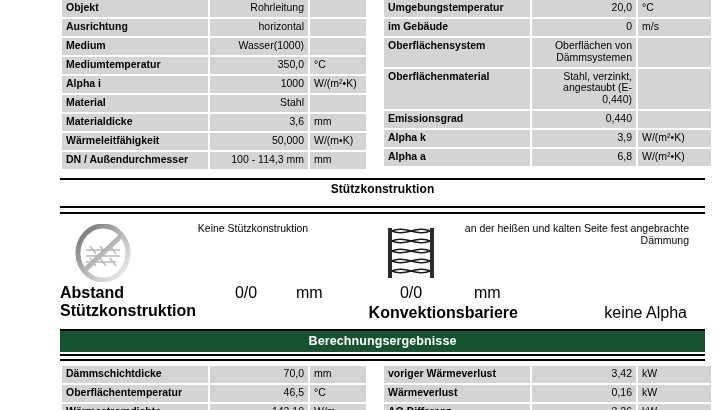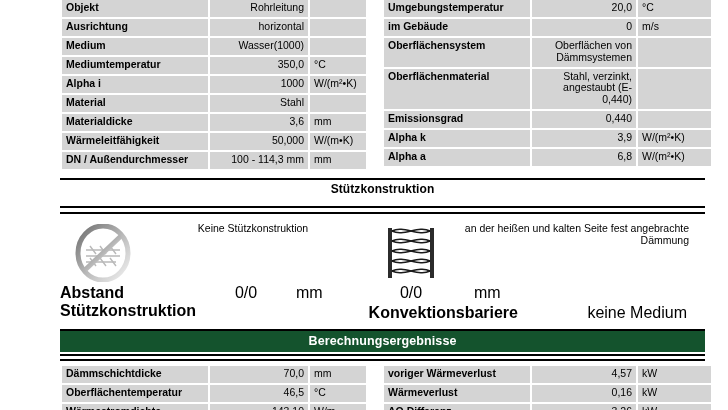--- a/index.html
+++ b/index.html
@@ -341,21 +341,21 @@
           </svg>
         </div>
         <div class="sup-note">an der heißen und kalten Seite fest angebrachte Dämmung</div>
       </div>
       <div class="sup-row right-only">
         <span class="v">0/0</span>
         <span class="u">mm</span>
       </div>
       <div class="sup-row single">
         <span class="k">Konvektionsbariere</span>
-        <span class="v">keine Medium</span>
+        <span class="v">keine Alpha</span>
       </div>
     </div>
   </div>
 
   <div class="rule-single"></div>
   <div class="banner">Berechnungsergebnisse</div>
   <div class="rule-double-tight"></div>
 
   <div class="cols" style="margin-top:3px;">
 
@@ -390,21 +390,21 @@
     <div class="col-right">
       <table class="spec">
         <colgroup>
               <col class="c1">
               <col class="c2">
               <col class="c3">
             </colgroup>
         <tbody>
           <tr>
             <td class="k">voriger Wärmeverlust</td>
-            <td class="v">4,57</td>
+            <td class="v">3,42</td>
             <td class="u">kW</td>
           </tr>
           <tr>
             <td class="k">Wärmeverlust</td>
             <td class="v">0,16</td>
             <td class="u">kW</td>
           </tr>
           <tr>
             <td class="k">ΔQ Differenz</td>
             <td class="v">3,26</td>

